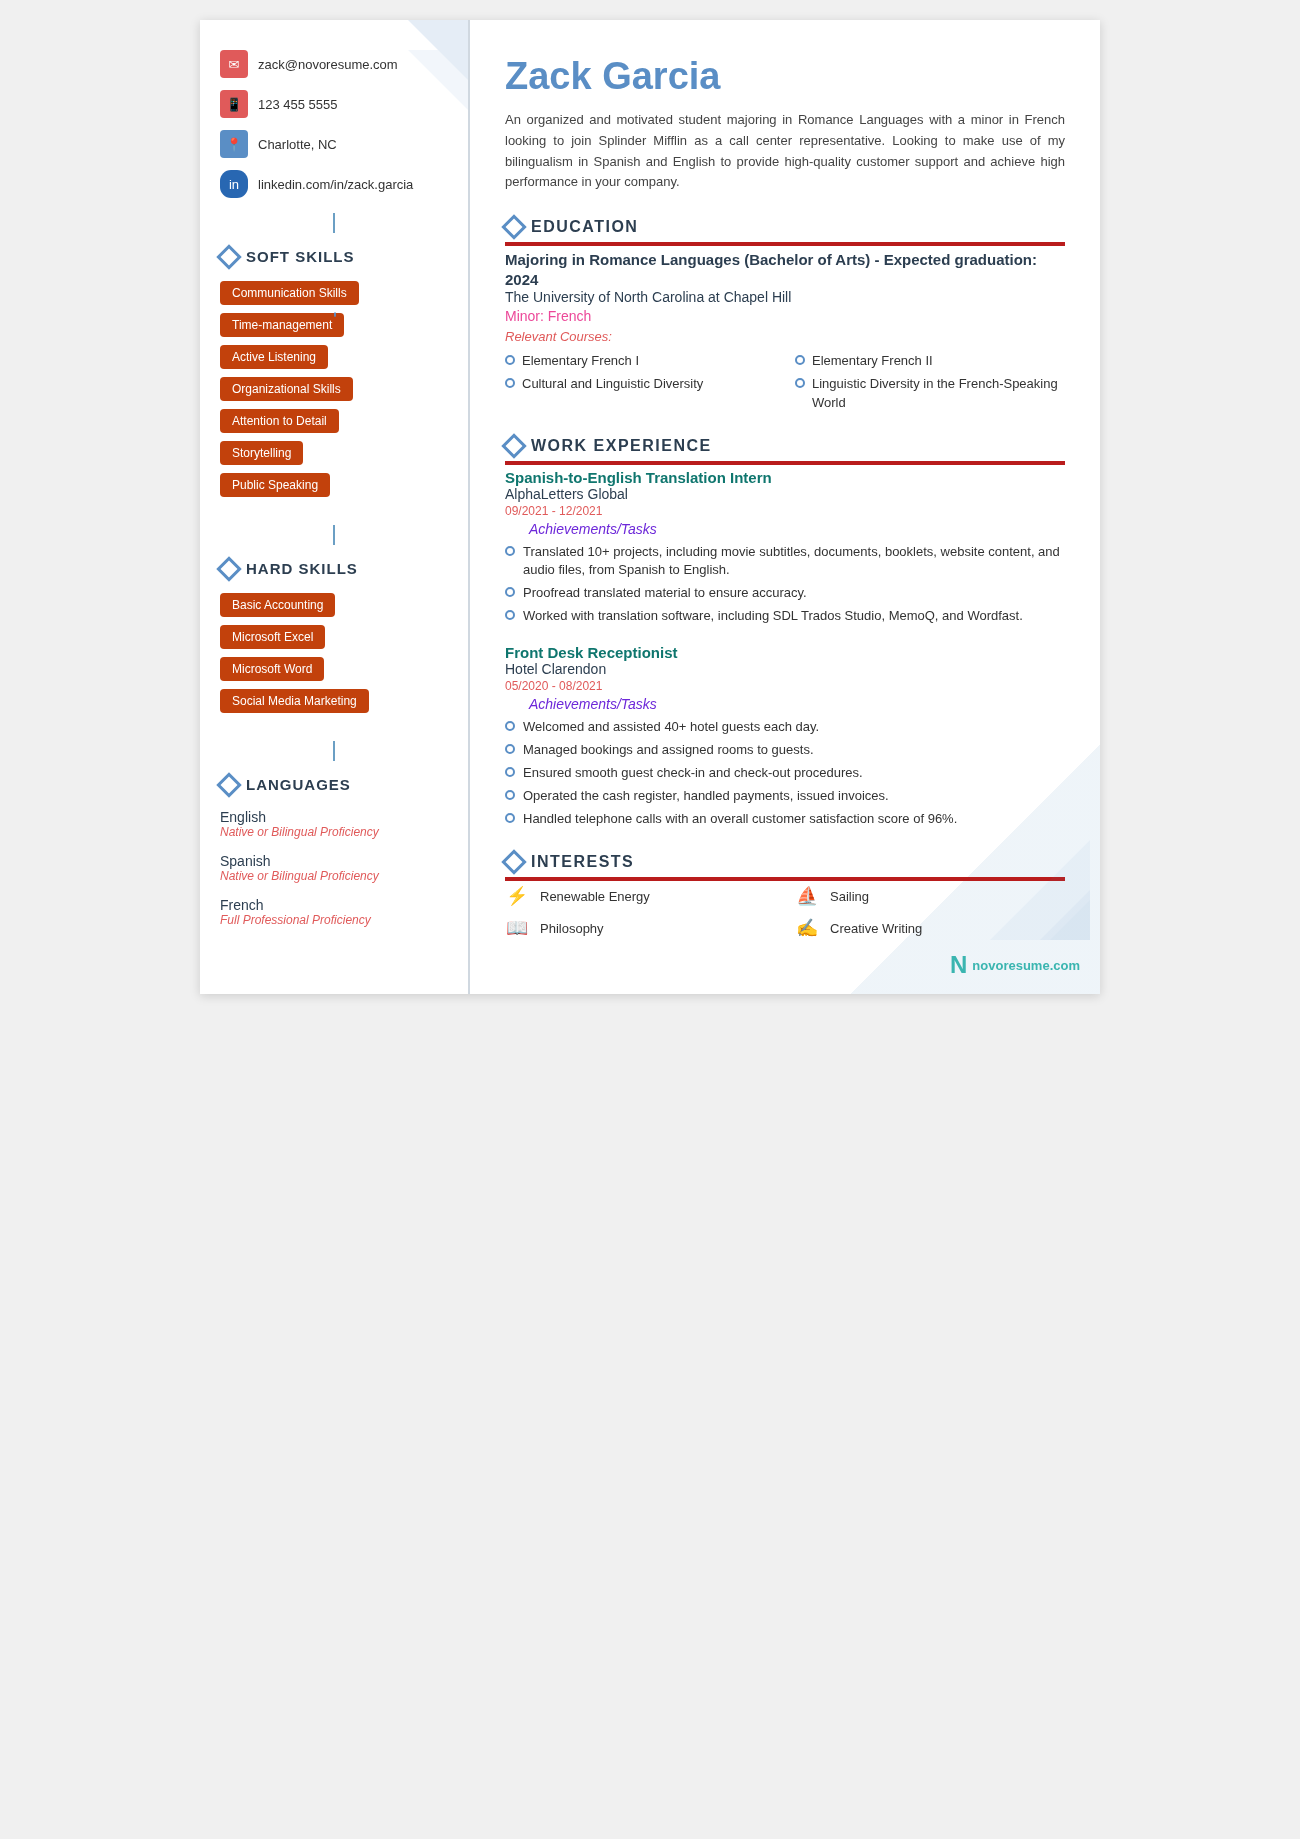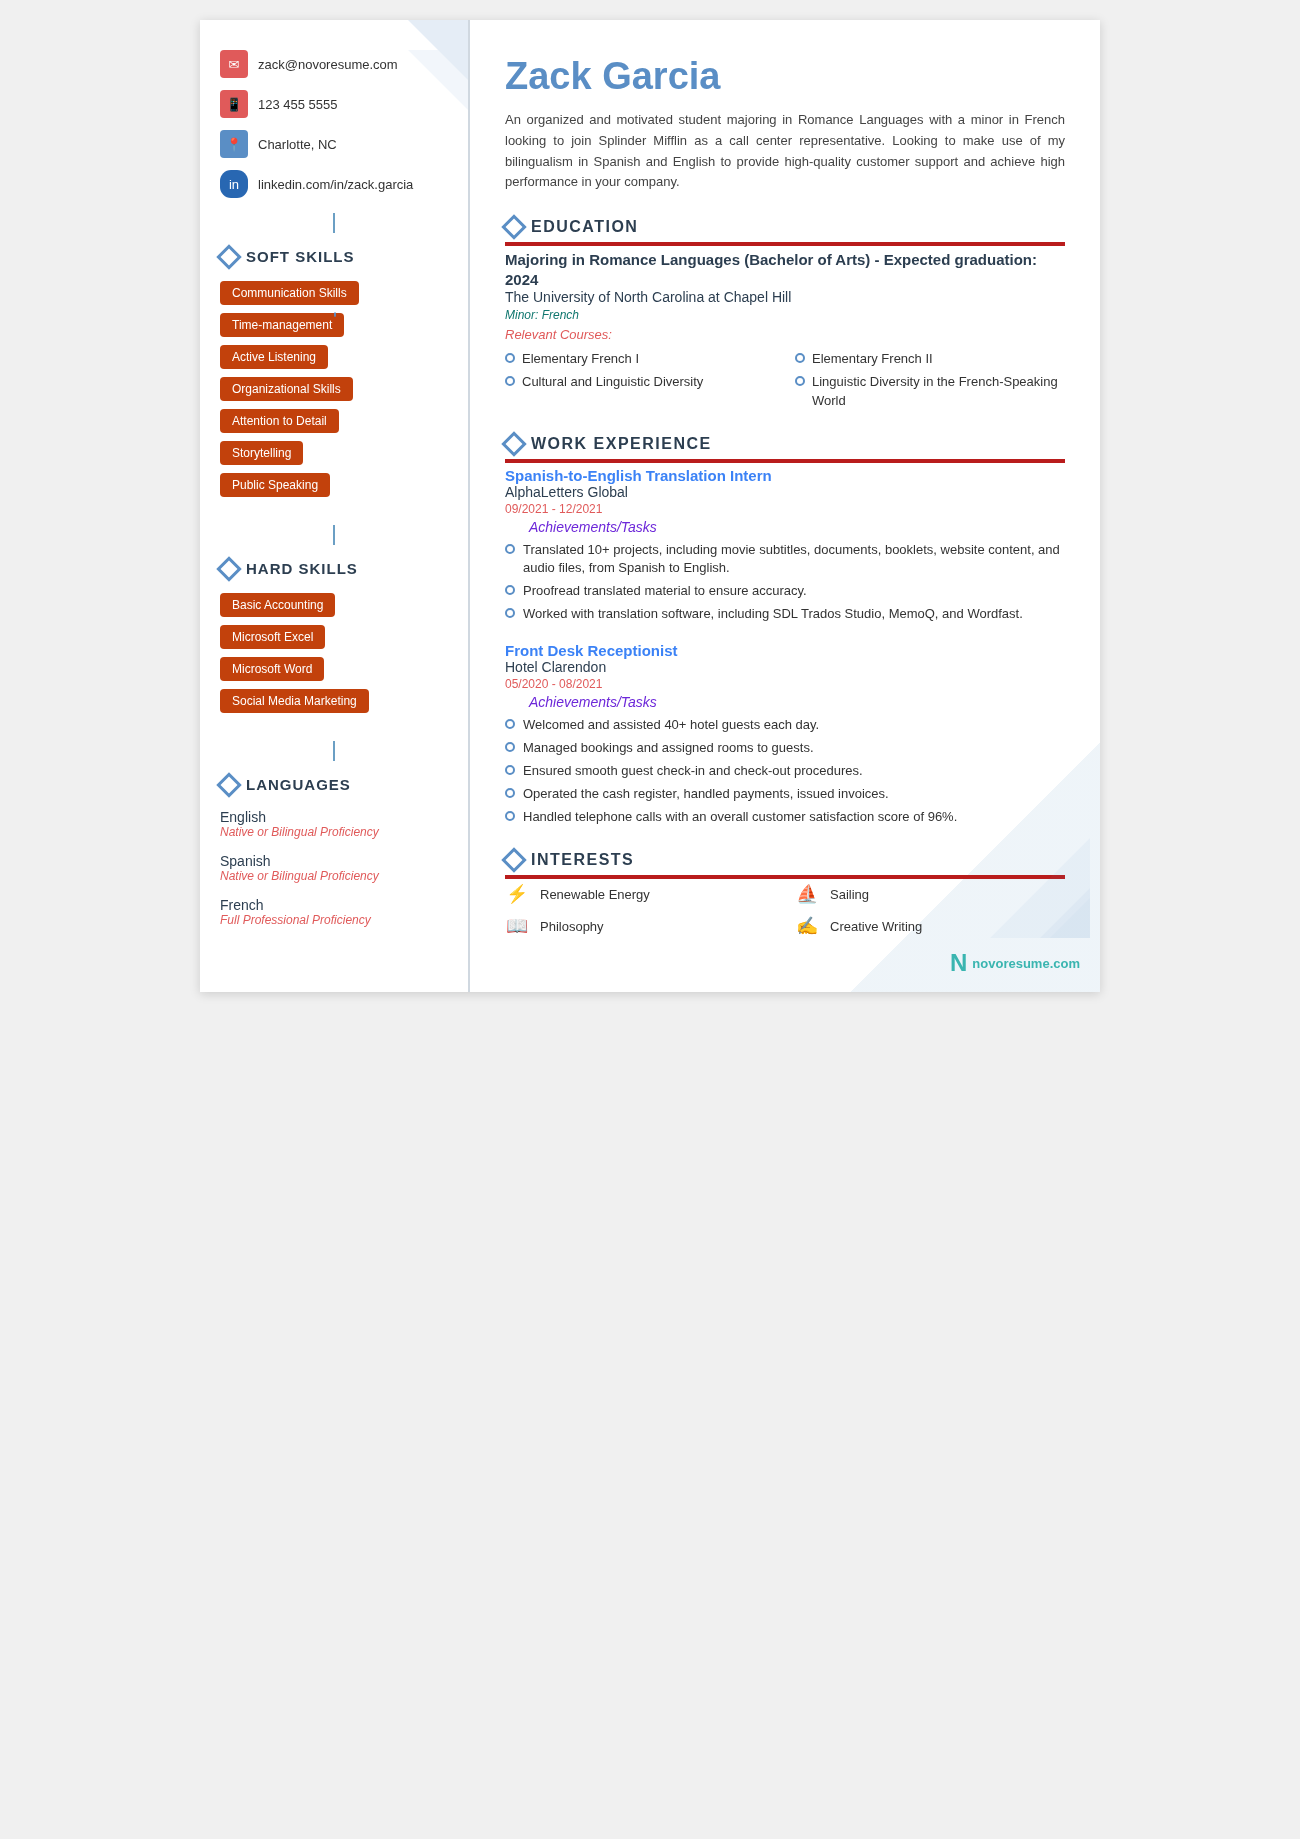--- a/index.html
+++ b/index.html
@@ -183,24 +183,23 @@
       font-weight: bold;
       color: #2c3e50;
       line-height: 1.3;
     }
     .edu-school {
       font-size: 14px;
       color: #2c3e50;
       margin-bottom: 3px;
     }
     .edu-minor {
-      font-size: 12px;
-      color: #0f766e;
+      font-size: 14px;
+      color: #ec4899;
       margin-bottom: 5px;
-      font-style: italic;
     }
     .edu-relevant {
       font-size: 13px;
       color: #e05a5a;
       font-style: italic;
       margin-bottom: 8px;
     }
 
     .courses-grid {
       display: grid;
@@ -221,21 +220,21 @@
       border-radius: 50%;
       margin-right: 7px;
       margin-top: 3px;
       flex-shrink: 0;
       background: white;
     }
 
     .job-title {
       font-size: 15px;
       font-weight: bold;
-      color: #3b82f6;
+      color: #0f766e;
     }
     .job-company {
       font-size: 14px;
       color: #2c3e50;
       margin-bottom: 2px;
     }
     .job-dates {
       font-size: 12px;
       color: #e05a5a;
       margin-bottom: 3px;

